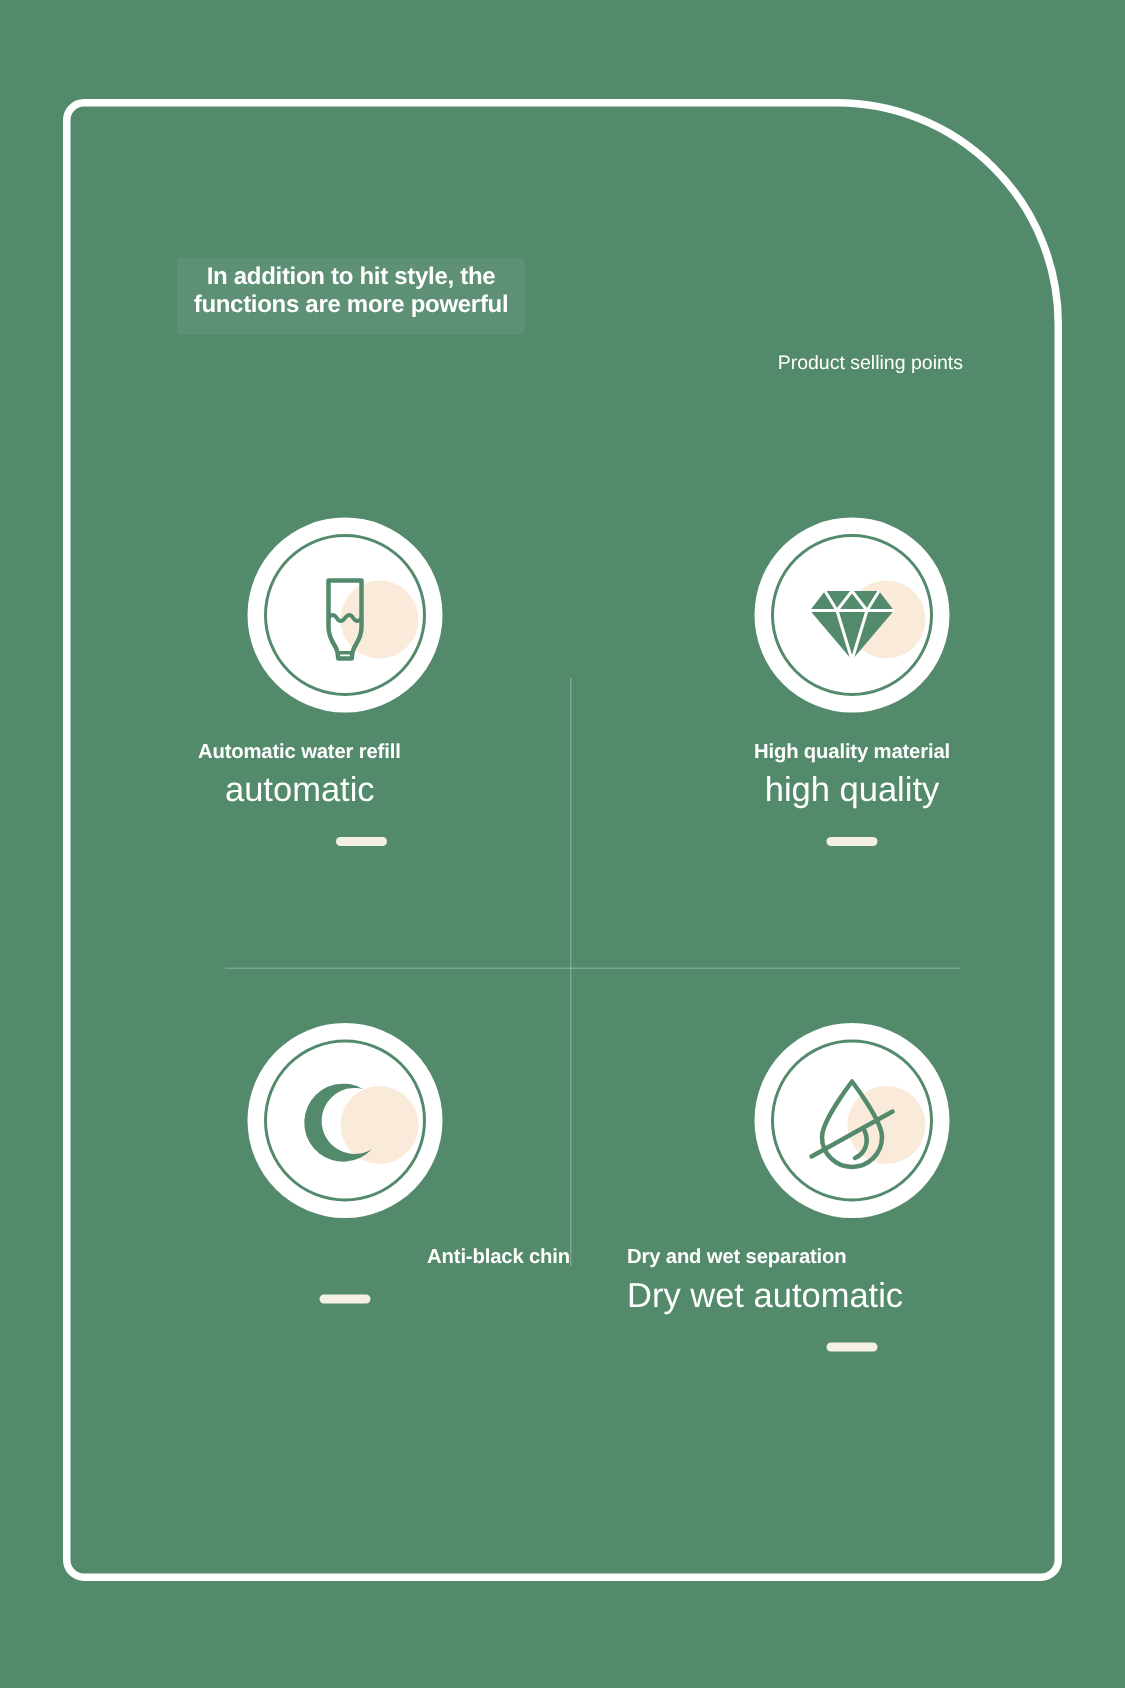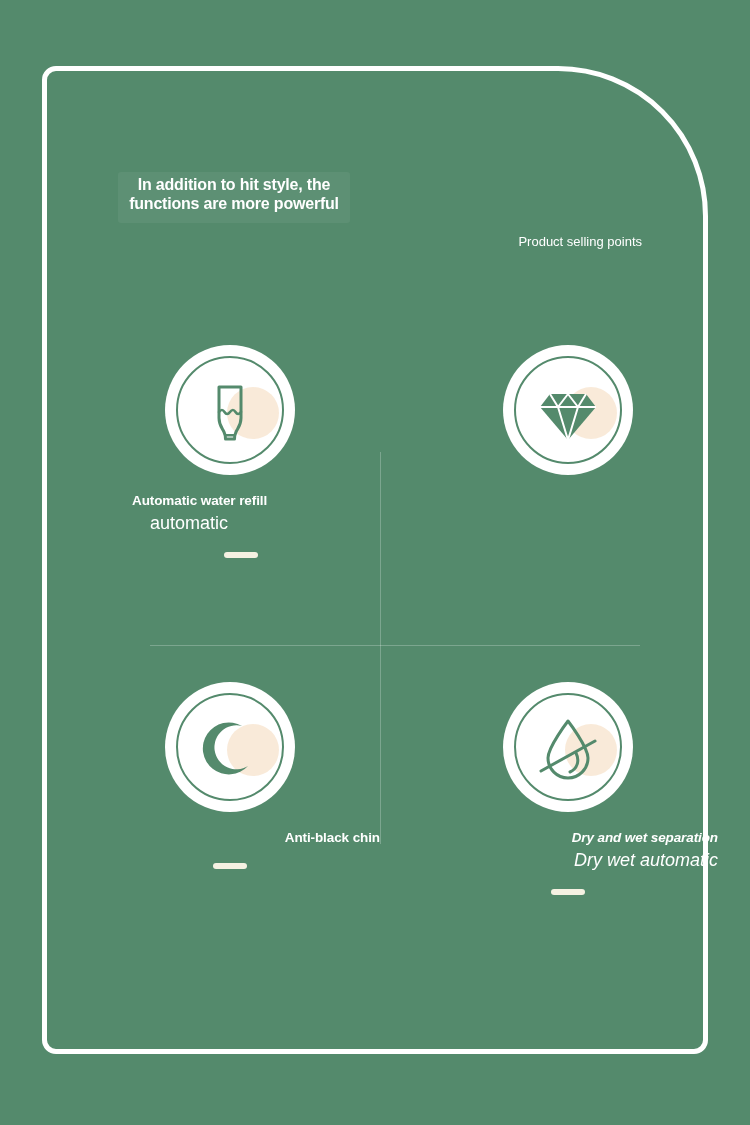--- a/index.html
+++ b/index.html
@@ -142,21 +142,21 @@
     text-align: center;
     color: #FFFFFF;
   }
   .label-sub {
     font-size: 13.5px;
     font-weight: bold;
     line-height: 1.18;
     letter-spacing: -0.1px;
   }
   .label-main {
-    font-size: 18px;
+    font-size: 23px;
     font-weight: 400;
     line-height: 1.2;
     margin-top: 4px;
   }
   .label-main.bold { font-weight: bold; }
 
   .dash {
     width: 34px;
     height: 6px;
     border-radius: 3px;
@@ -164,21 +164,21 @@
     margin: 17px auto 0 auto;
   }
 
   
   .feature.c1.r1 .labels { text-align: left; padding-left: 52px; }
   .feature.c1.r1 .label-main { padding-left: 18px; }
   .feature.c1.r1 .dash { margin-left: 92px; }
 
   .feature.c1.r2 .labels { text-align: right; }
   .feature.c2.r1 .labels { text-align: center; }
-  .feature.c2.r2 .labels { text-align: right; font-style: italic; }
+  .feature.c2.r2 .labels { text-align: left; }
 </style>
 </head>
 <body>
 
 <div class="poster">
 
   <div class="frame"></div>
 
   <div class="headline-wrap">
     <div class="headline">In addition to hit style, the functions are more powerful</div>
@@ -211,20 +211,25 @@
 
     <div class="feature c2 r1">
       <div class="badge">
         <div class="ring"></div>
         <div class="blob"></div>
         <svg viewBox="0 0 80 80">
           <path d="M22 24 h36 l10 13 l-28 33 l-28 -33 z" fill="#548A6C"></path>
           <path d="M12 37 h56 M22 24 l8 13 l10 33 M58 24 l-8 13 l-10 33 M30 37 h20 M40 24 l-10 13 M40 24 l10 13" fill="none" stroke="#FFFFFF" stroke-width="2" stroke-linejoin="round"></path>
         </svg>
       </div>
+      <div class="labels">
+        <div class="label-sub">High quality material</div>
+        <div class="label-main">high quality</div>
+        <div class="dash"></div>
+      </div>
     </div>
 
     <div class="feature c1 r2">
       <div class="badge">
         <div class="ring"></div>
         <div class="blob"></div>
         <svg viewBox="0 0 80 80">
           <path d="M52 19 a26 26 0 1 0 6 40 a22 22 0 1 1 -6 -40 z" fill="#548A6C"></path>
         </svg>
       </div>

